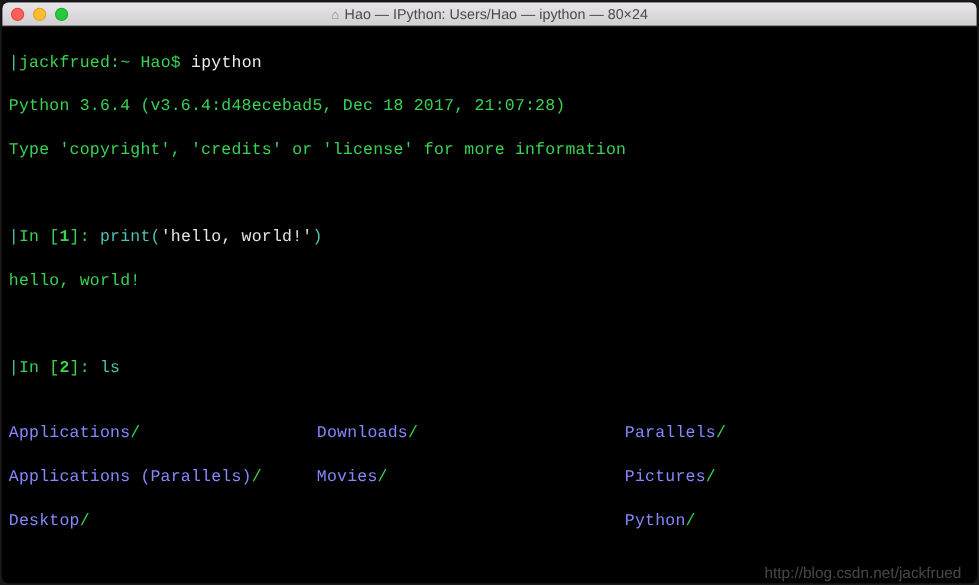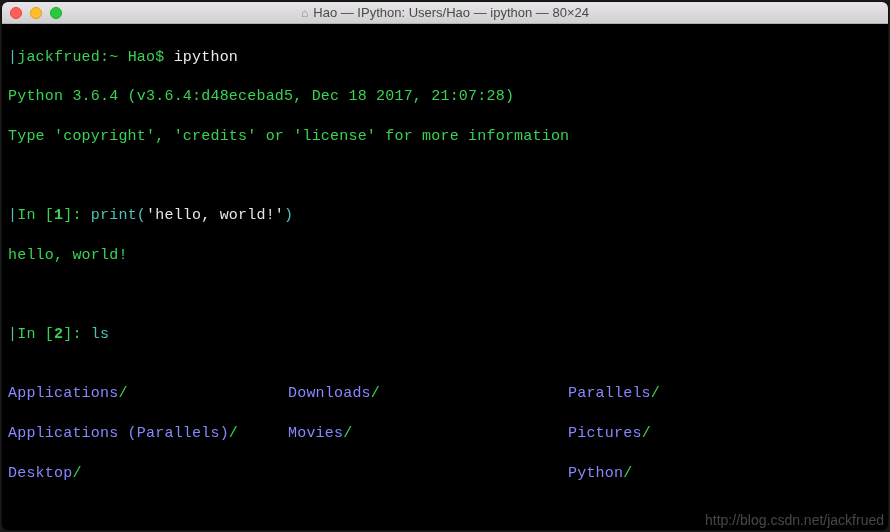--- a/index.html
+++ b/index.html
@@ -70,21 +70,21 @@
     .purple { color: #8787ff; }
     .row { display: block; }
     .cols {
       display: flex;
     }
     .col { width: 280px; }
     .inprompt { color: #39d353; }
     .bnum { font-weight: bold; color: #39d353; }
     .watermark {
       position: absolute;
-      right: 6px;
+      right: 16px;
       bottom: 4px;
       color: rgba(200,200,200,0.35);
       font-family: Arial, sans-serif;
       font-size: 14px;
     }
   </style>
 </head>
 <body>
 
 <div class="window">

